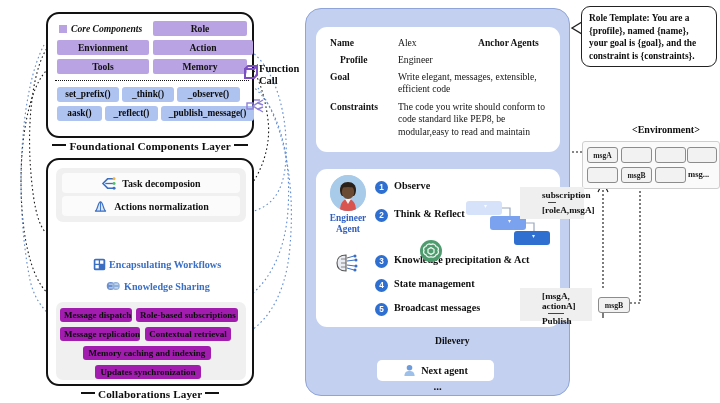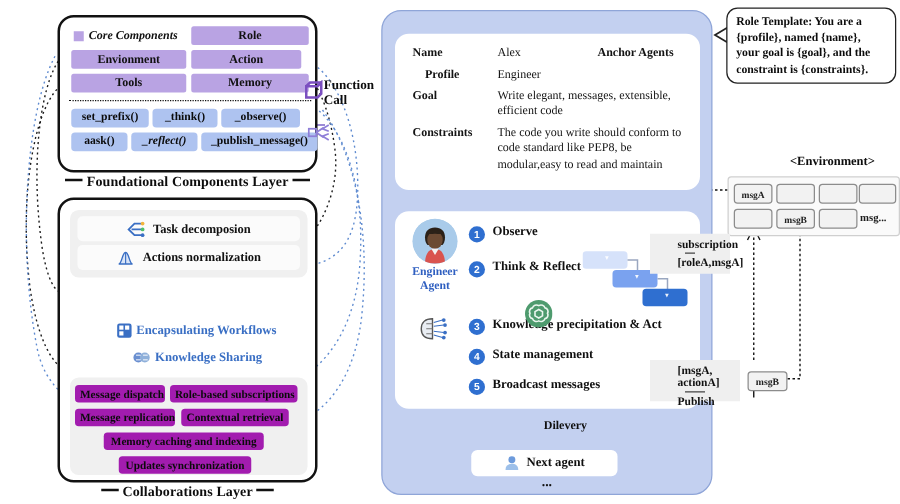--- a/index.html
+++ b/index.html
@@ -253,33 +253,33 @@
   <div class="abs" id="left-column">
 
     <div class="layer-box" id="foundational-layer">
 
       <div class="core-grid" style="height:52px;">
         <div class="legend-sq"></div>
         <div class="legend-txt">Core Components</div>
 
         <div class="chip-purple" style="left:96px;top:0px;width:94px;">Role</div>
         <div class="chip-purple" style="left:0px;top:19px;width:92px;">Envionment</div>
-        <div class="chip-purple" style="left:96px;top:19px;width:88px;">Action</div>
+        <div class="chip-purple" style="left:96px;top:19px;width:100px;">Action</div>
         <div class="chip-purple" style="left:0px;top:38px;width:92px;">Tools</div>
         <div class="chip-purple" style="left:96px;top:38px;width:94px;">Memory</div>
       </div>
 
       <div class="dot-divider" style="top:66px;"></div>
 
       <div class="abs" style="left:9px;top:73px;width:190px;">
         <div class="chip-blue" style="left:0px;top:0px;width:62px;">set_prefix()</div>
         <div class="chip-blue" style="left:65px;top:0px;width:52px;">_think()</div>
         <div class="chip-blue" style="left:120px;top:0px;width:63px;">_observe()</div>
         <div class="chip-blue" style="left:0px;top:19px;width:45px;">aask()</div>
-        <div class="chip-blue" style="left:48px;top:19px;width:53px;font-style:italic;">_reflect()</div>
+        <div class="chip-blue" style="left:48px;top:19px;width:53px;">_reflect()</div>
         <div class="chip-blue" style="left:104px;top:19px;width:93px;">_publish_message()</div>
       </div>
     </div>
 
     <div class="layer-caption" id="found-caption">
       <span class="dash"></span>
       <span>Foundational Components Layer</span>
       <span class="dash"></span>
     </div>
 

